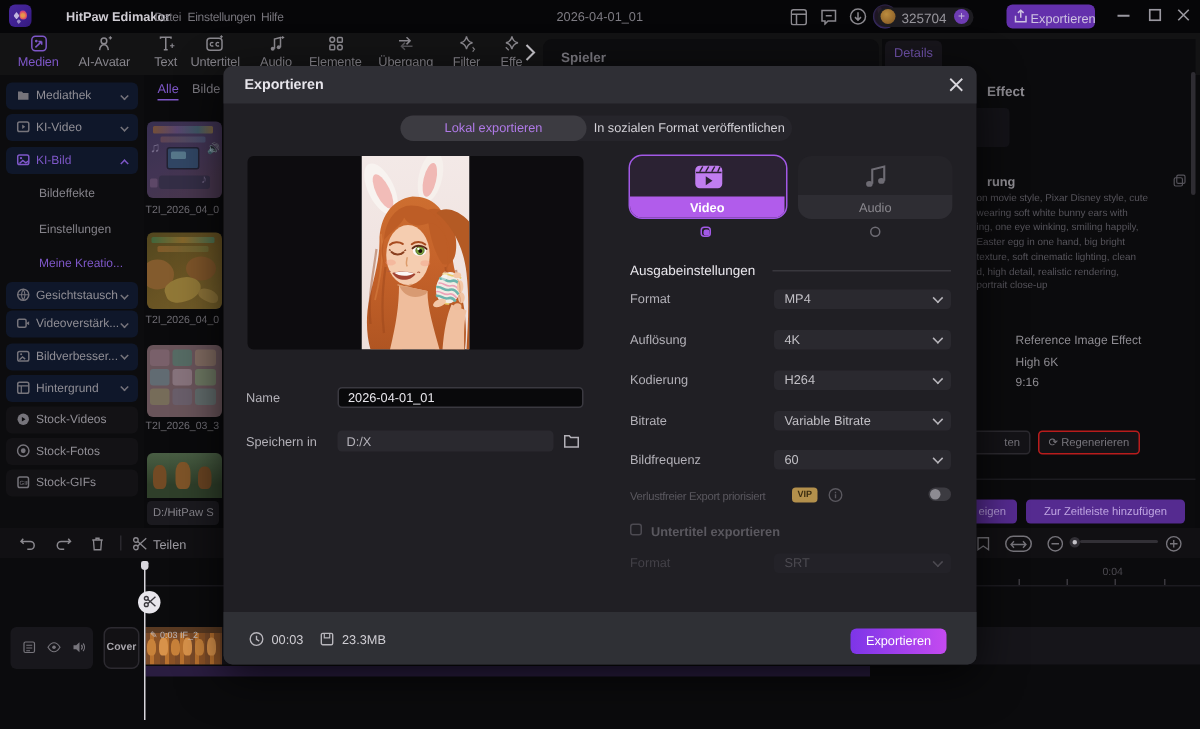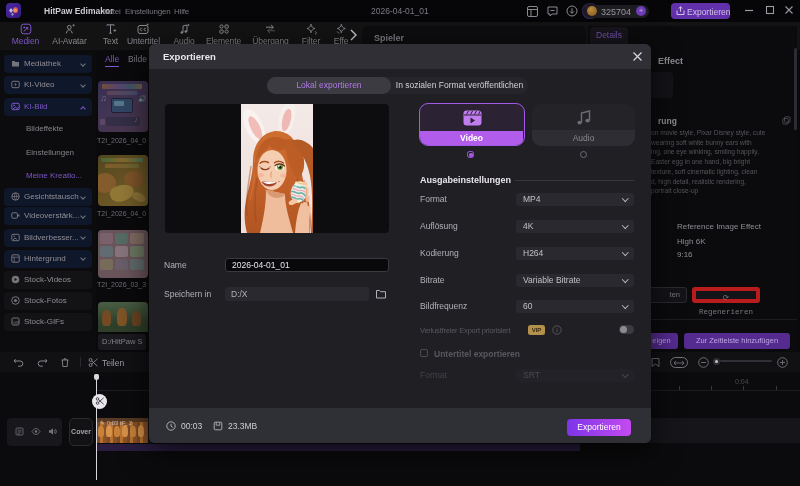--- a/index.html
+++ b/index.html
@@ -255,21 +255,21 @@
         <rect x="2.5" y="0.8" width="5.5" height="5.5" rx="1" fill="none" stroke="#55535a" stroke-width=".8"></rect>
         <rect x="0.8" y="2.5" width="5.5" height="5.5" rx="1" fill="none" stroke="#55535a" stroke-width=".8"></rect>
       </svg>
     <div class="abs" style="left:63px;top:102px;width:145px;font-size:6.6px;line-height:9.7px;color:#56545b;">
       on movie style, Pixar Disney style, cute<br>wearing soft white bunny ears with<br>ing, one eye winking, smiling happily,<br>Easter egg in one hand, big bright<br>texture, soft cinematic lighting, clean<br>d, high detail, realistic rendering,<br>portrait close-up
     </div>
     <span class="abs" style="left:89px;top:196px;font-size:8px;color:#8e8c92;text-align:center;">Reference Image Effect</span>
     <span class="abs" style="left:89px;top:211px;font-size:8px;color:#8e8c92;">High 6K</span>
     <span class="abs" style="left:89px;top:224px;font-size:8px;color:#8e8c92;">9:16</span>
     <div class="abs" style="left:57px;top:261px;width:42px;height:16px;background:#141317;border:1px solid #2c2a30;border-radius:3px;color:#77757c;font-size:7.5px;line-height:14px;text-align:right;padding-right:6px;">ten</div>
-    <div class="abs" style="left:104px;top:261px;width:68px;height:16px;background:#141317;border:4px solid #b91c1c;border-radius:3px;color:#77757c;font-size:7.5px;line-height:14px;text-align:center;font-family:Liberation Mono, monospace;">⟳ Regenerieren</div>
+    <div class="abs" style="left:104px;top:261px;width:68px;height:16px;background:#141317;border:1px solid #b91c1c;border-radius:3px;color:#77757c;font-size:7.5px;line-height:14px;text-align:center;">⟳ Regenerieren</div>
     <div class="abs" style="left:0px;top:293px;width:209px;height:1px;background:#1d1c21;"></div>
     <div class="abs" style="left:57px;top:307px;width:33px;height:16px;background:#552b90;border-radius:3px;color:#b49ad8;font-size:7.5px;line-height:16px;text-align:center;">eigen</div>
     <div class="abs" style="left:96px;top:307px;width:106px;height:16px;background:#552b90;border-radius:3px;color:#bfa5e2;font-size:7.5px;line-height:16px;text-align:center;">Zur Zeitleiste hinzufügen</div>
     <div class="abs" style="left:206px;top:22px;width:3px;height:82px;background:#2e2c32;border-radius:2px;"></div>
   </div>
 
   <div class="abs" id="ttoolbar" style="left:0;top:352px;width:800px;height:20px;background:#111013;">
     <svg class="abs" style="left:13px;top:5px" width="11" height="10" viewBox="0 0 11 10">
         <path d="M2.5 2.2 L1 4 l1.8 1.5 M1.2 4 h6 a2.6 2.6 0 0 1 0 5.2 h-2" fill="none" stroke="#8a888e" stroke-width="1"></path>
       </svg>
@@ -453,21 +453,21 @@
           <path d="M5.5 13.5 V4 l8-2 v9.5" fill="none" stroke="#6e6c74" stroke-width="1.4"></path>
           <ellipse cx="3.6" cy="13.6" rx="2.2" ry="1.9" fill="#6e6c74"></ellipse>
           <ellipse cx="11.6" cy="11.6" rx="2.2" ry="1.9" fill="#6e6c74"></ellipse>
         </svg>
       <div class="abs" style="left:0;top:26px;width:103px;height:16px;background:#2e2d33;color:#8a888e;font-size:8.5px;text-align:center;line-height:16px;">Audio</div>
     </div>
     <div class="abs" style="left:318px;top:107px;width:7px;height:7px;border:1.2px solid #a259e6;border-radius:2.5px;">
         <div class="abs" style="left:1.4px;top:1.4px;width:4px;height:4px;background:#a259e6;border-radius:1.5px;"></div>
       </div>
     <div class="abs" style="left:431px;top:107px;width:7px;height:7px;border:1px solid #6e6c74;border-radius:50%;"></div>
-    <span class="abs" style="left:271px;top:131px;font-size:9px;font-weight:bold;color:#e8e6ec;">Ausgabeinstellungen</span>
+    <span class="abs" style="left:271px;top:131px;font-size:9px;font-weight:normal;color:#e8e6ec;">Ausgabeinstellungen</span>
     <div class="abs" style="left:366px;top:136px;width:119px;height:1px;background:#38373d;"></div>
     <span class="mlabel" style="left:271px;top:150px;">Format</span>
     <div class="dd" style="left:367px;top:148.5px;">MP4<span class="ddchev"></span></div>
     <span class="mlabel" style="left:271px;top:177px;">Auflösung</span>
     <div class="dd" style="left:367px;top:175.5px;">4K<span class="ddchev"></span></div>
     <span class="mlabel" style="left:271px;top:204px;">Kodierung</span>
     <div class="dd" style="left:367px;top:202.5px;">H264<span class="ddchev"></span></div>
     <span class="mlabel" style="left:271px;top:231px;">Bitrate</span>
     <div class="dd" style="left:367px;top:229.5px;">Variable Bitrate<span class="ddchev"></span></div>
     <span class="mlabel" style="left:271px;top:257px;">Bildfrequenz</span>

